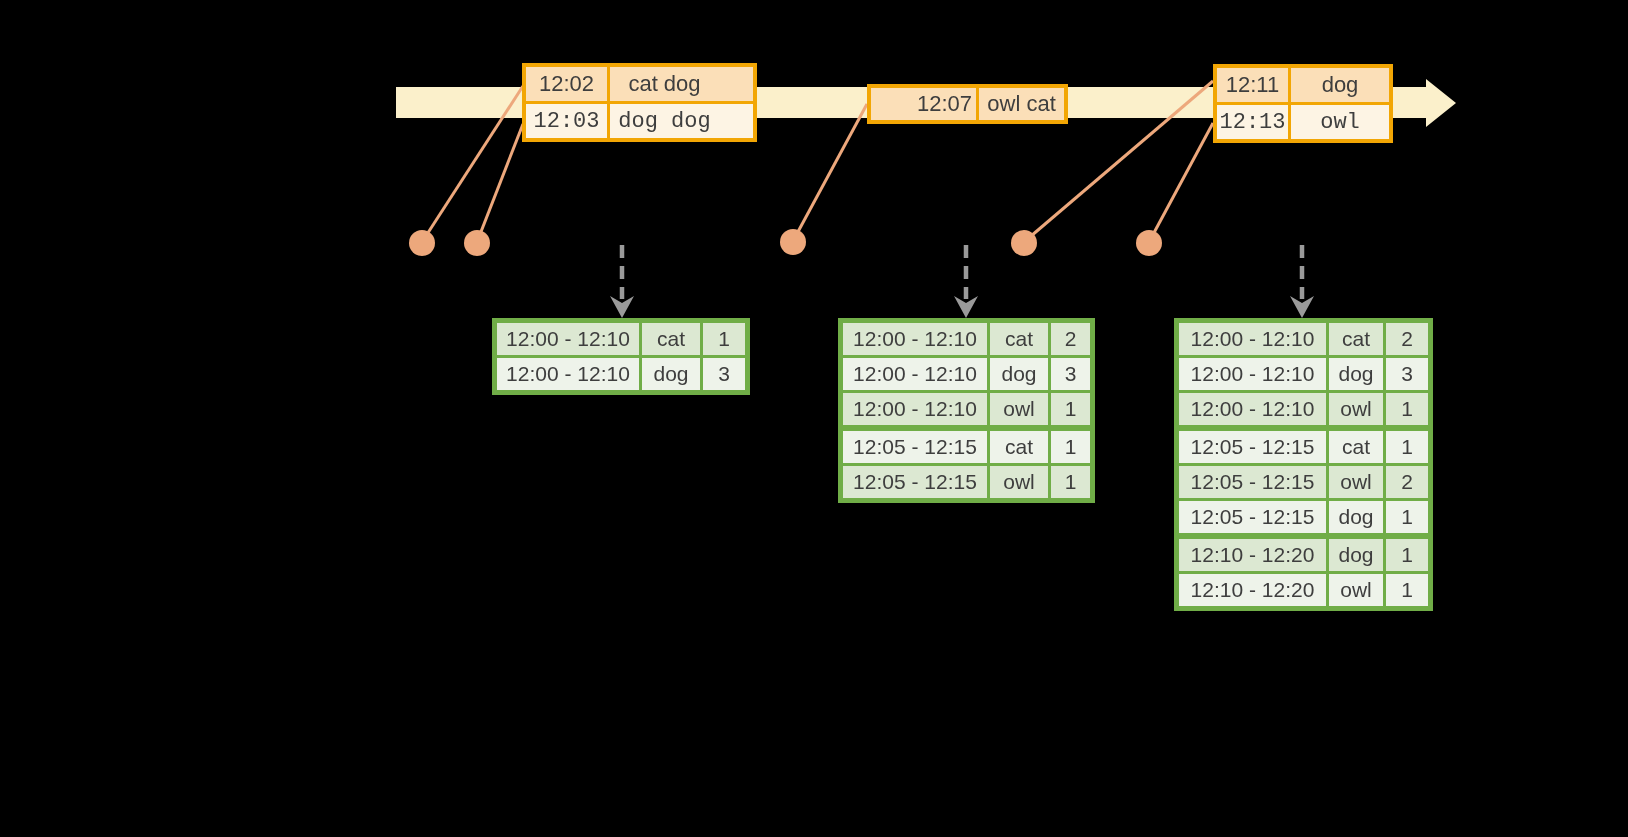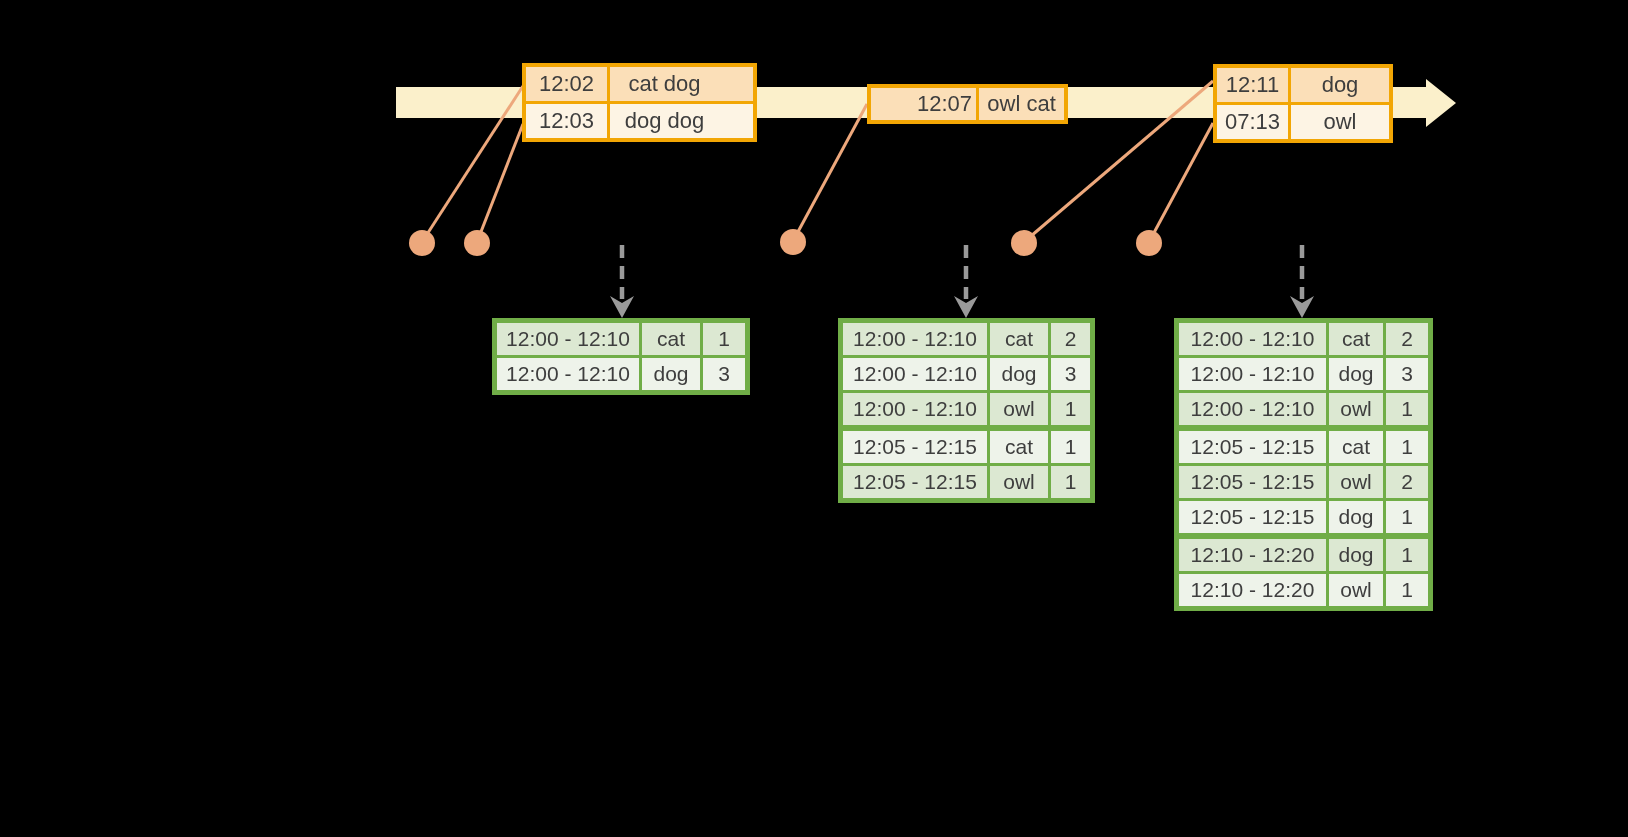--- a/index.html
+++ b/index.html
@@ -16,21 +16,21 @@
 
   
   .input-table{
     position:absolute;z-index:2;display:flex;flex-direction:column;
     border:4px solid var(--orange_border);box-sizing:border-box;
     font-size:22px;
   }
   .input-table .row{display:flex;height:34px;}
   .input-table.single .row{height:32px;padding-left:42px;}
   .input-table .row.dark{background:var(--orange_row_dark);}
-  .input-table .row.light{background:var(--orange_row_light);}
+  .input-table .row.light{background:var(--orange_row_light);font-family:Liberation Mono, monospace;}
   .input-table .row.row-sep{border-top:3px solid var(--orange_border);}
   .input-table .cell{
     box-sizing:border-box;display:flex;align-items:center;justify-content:center;
     border-right:3px solid var(--orange_border);
   }
   .input-table .cell:last-child{border-right:none;}
   .inp1 .c-time,.inp2 .c-time{width:84px;}
   .inp1 .c-words,.inp2 .c-words{width:109px;}
   .inp3 .c-time{width:74px;}
   .inp3 .c-words{width:98px;}
@@ -125,21 +125,21 @@
       </div>
     </div>
 
   <div class="input-table inp3 tl3">
 
   <div class="row dark">
         <div class="cell c-time">12:11</div>
         <div class="cell c-words">dog</div>
       </div>
       <div class="row light row-sep">
-        <div class="cell c-time">07:13</div>
+        <div class="cell c-time">12:13</div>
         <div class="cell c-words">owl</div>
       </div>
     </div>
 
   <div class="result-table res1 rt1">
 
   <div class="row dark">
         <div class="cell c-window">12:00 - 12:10</div>
         <div class="cell c-word">cat</div>
         <div class="cell c-count">1</div>

